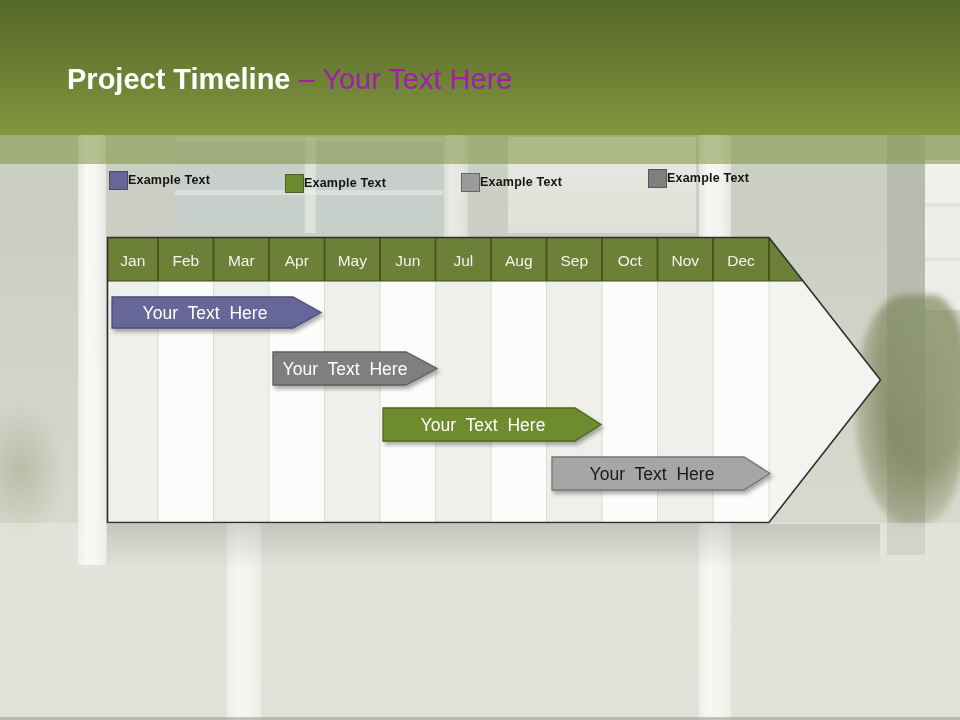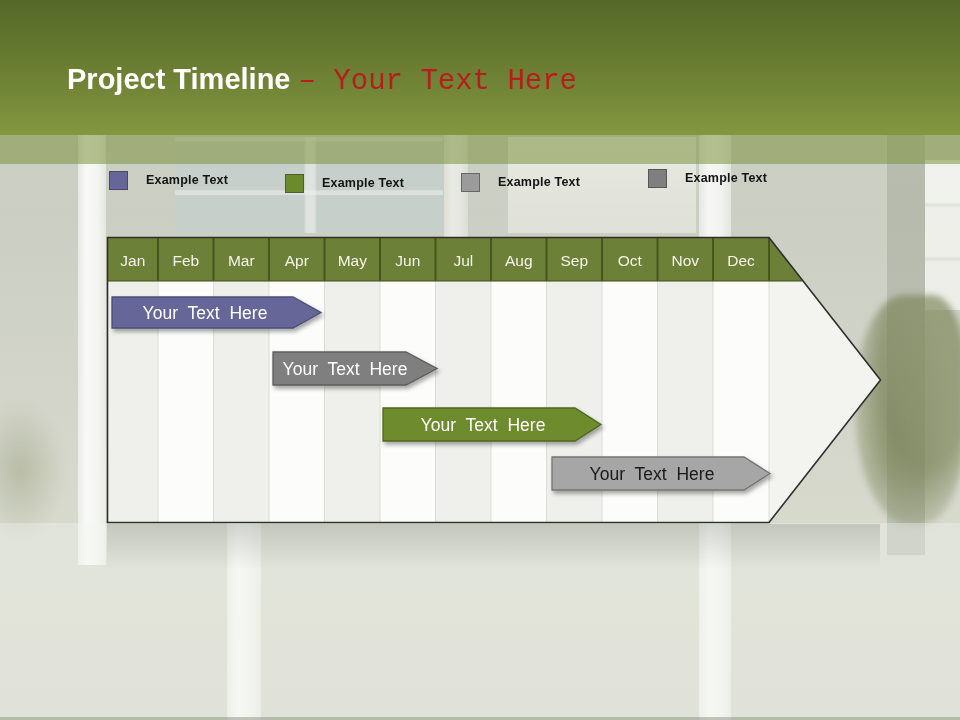--- a/index.html
+++ b/index.html
@@ -36,24 +36,24 @@
   .bottom-edge{position:absolute;left:0;bottom:0;width:960px;height:3px;
       background:rgba(140,145,125,.5);}
 
   
   .header-band{position:absolute;left:0;top:0;width:960px;height:135px;
       background:linear-gradient(180deg,#566829 0%,#687b31 45%,#7e923e 90%,#83973f 100%);}
   .olive-strip{position:absolute;left:0;top:135px;width:960px;height:29px;
       background:rgba(126,146,62,.55);}
   .title{position:absolute;left:67px;top:60px;font-size:29px;line-height:38px;color:#ffffff;white-space:nowrap;}
   .title .t-bold{font-weight:700;text-align:center;}
-  .title .t-reg{font-weight:400;color:#b91c1c;font-family:Liberation Mono, monospace;}
+  .title .t-reg{font-weight:400;color:#a21caf;}
 
   
-  .legend-item{position:absolute;display:flex;align-items:center;gap:18px;height:20px;}
+  .legend-item{position:absolute;display:flex;align-items:center;height:20px;}
   .li-1{left:109px;top:170px;}
   .li-2{left:285px;top:173px;}
   .li-3{left:461px;top:172px;}
   .li-4{left:648px;top:168px;}
   .legend-swatch{width:19px;height:19px;border:1px solid rgba(40,40,40,.45);box-sizing:border-box;}
   .legend-label{font-size:12.5px;font-weight:700;color:#141414;letter-spacing:.2px;white-space:nowrap;}
 
   
   .tl-svg{position:absolute;left:0;top:0;width:960px;height:720px;}
   .tl-svg text{font-family:"Liberation Sans",sans-serif;}

